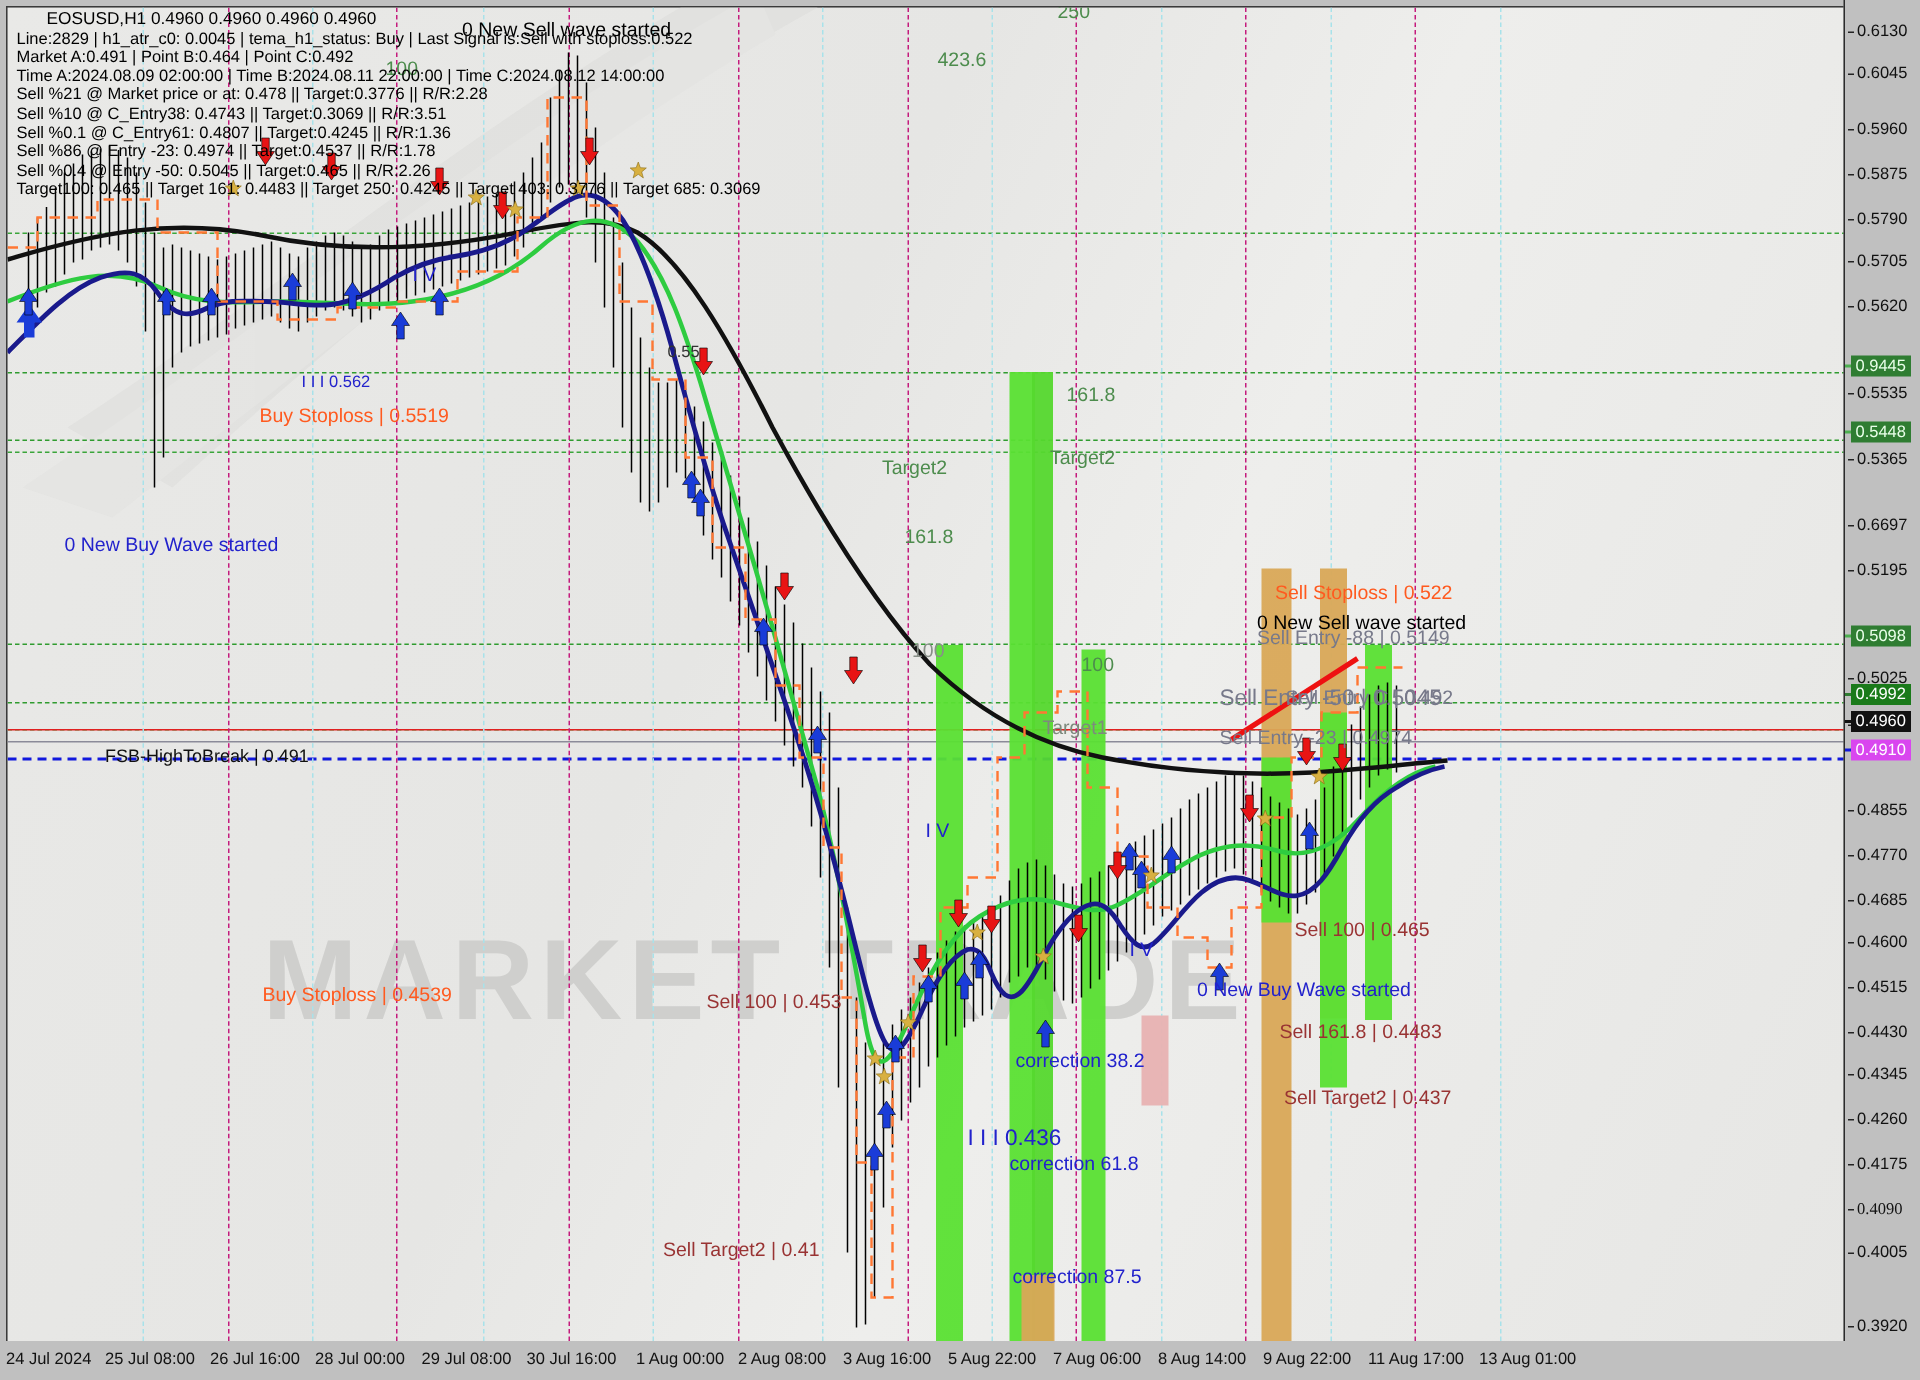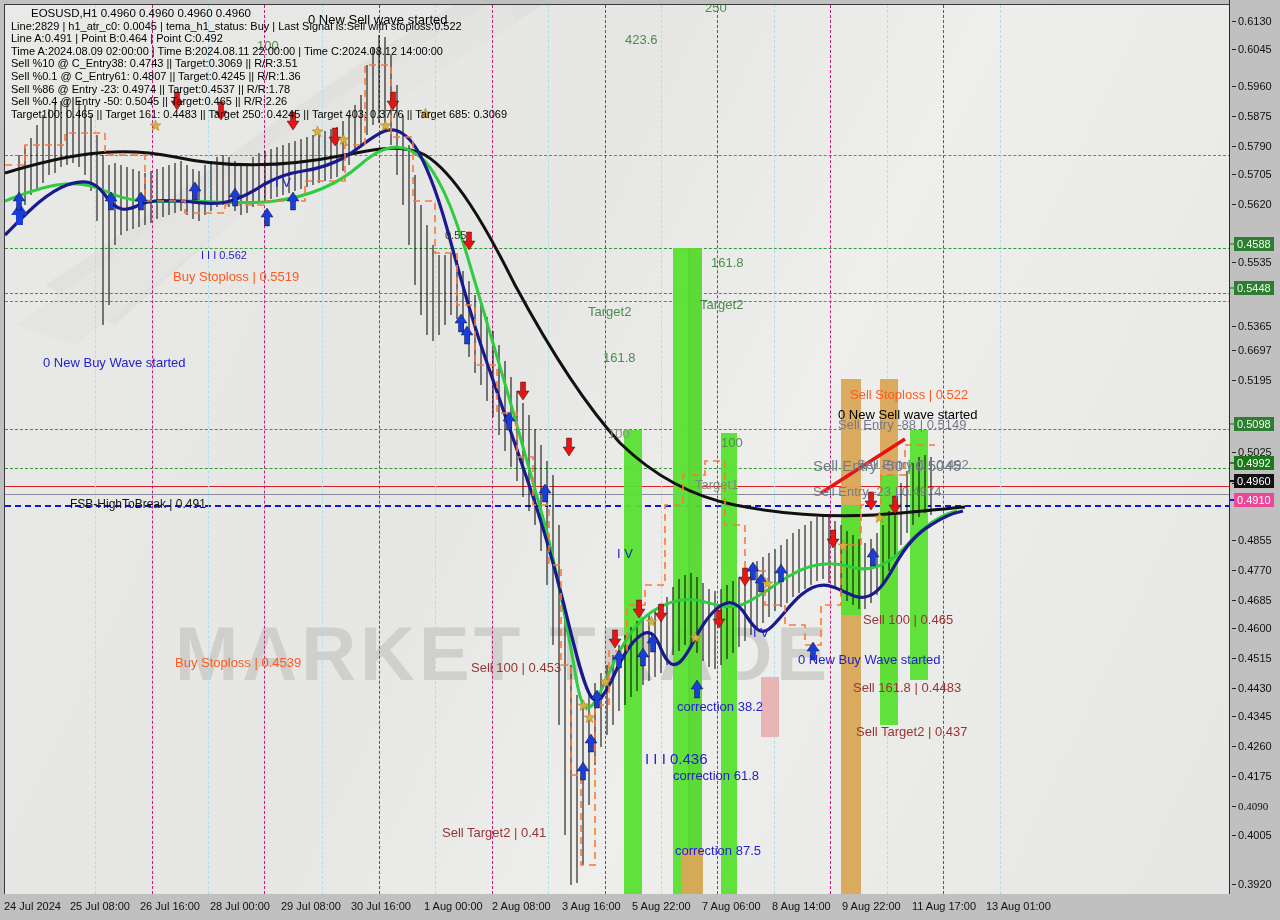--- a/index.html
+++ b/index.html
@@ -391,22 +391,23 @@
           <div class="lab" style="left: 668px; top: 763px; color: rgb(34, 34, 204); font-size: 13px;">correction 61.8</div>
           <div class="lab" style="left: 437px; top: 820px; color: rgb(153, 51, 51); font-size: 13px;">Sell Target2 | 0.41</div>
           <div class="lab" style="left: 670px; top: 838px; color: rgb(34, 34, 204); font-size: 13px;">correction 87.5</div>
           <div class="lab" style="left: 436px; top: 888px; color: rgb(153, 51, 51); font-size: 13px;">Sell 161.8 | 0.3931</div>
         </div>
 
       <div id="info">
         <div class="sym">EOSUSD,H1   0.4960 0.4960 0.4960 0.4960</div>
         <div id="info-lines">
             <div>Line:2829 | h1_atr_c0: 0.0045 | tema_h1_status: Buy | Last Signal is:Sell with stoploss:0.522</div>
-            <div>Line A:0.491 |  Point B:0.464 |  Point C:0.492</div>
+            <div>Market A:0.491 |  Point B:0.464 |  Point C:0.492</div>
             <div>Time A:2024.08.09 02:00:00 |  Time B:2024.08.11 22:00:00 |  Time C:2024.08.12 14:00:00</div>
+            <div>Sell %21 @ Market price or at: 0.478 || Target:0.3776 || R/R:2.28</div>
             <div>Sell %10 @ C_Entry38: 0.4743 || Target:0.3069 || R/R:3.51</div>
             <div>Sell %0.1 @ C_Entry61: 0.4807 || Target:0.4245 || R/R:1.36</div>
             <div>Sell %86 @ Entry -23: 0.4974 || Target:0.4537 || R/R:1.78</div>
             <div>Sell %0.4 @ Entry -50: 0.5045 || Target:0.465 || R/R:2.26</div>
             <div>Target100: 0.465 || Target 161: 0.4483 || Target 250: 0.4245 || Target 403: 0.3776 || Target 685: 0.3069</div>
           </div>
       </div>
 
     </div>
   </div>
@@ -437,21 +438,21 @@
         <span>0.5705</span>
       </div>
       <div class="pa-tick" style="top: 198px;">
         <i></i>
         <span>0.5620</span>
       </div>
       <div class="pa-tick" style="top: 256px;">
         <i></i>
         <span>0.5535</span>
       </div>
-      <div class="pa-tick" style="top: 320px;">
+      <div class="pa-tick" style="top: 300px;">
         <i></i>
         <span>0.5365</span>
       </div>
       <div class="pa-tick" style="top: 344px;">
         <i></i>
         <span>0.6697</span>
       </div>
       <div class="pa-tick" style="top: 374px;">
         <i></i>
         <span>0.5195</span>
@@ -505,31 +506,31 @@
         <span>0.4090</span>
       </div>
       <div class="pa-tick" style="top: 829px;">
         <i></i>
         <span>0.4005</span>
       </div>
       <div class="pa-tick" style="top: 878px;">
         <i></i>
         <span>0.3920</span>
       </div>
-      <div class="pa-lbl" style="top: 237px; background: rgb(47, 125, 50); color: rgb(233, 255, 233);">0.4588</div>
+      <div class="pa-lbl" style="top: 237px; background: rgb(47, 125, 50); color: rgb(233, 255, 233);">0.9445</div>
       <div class="pa-dash" style="top: 243px; background: rgb(76, 175, 80);"></div>
       <div class="pa-lbl" style="top: 281px; background: rgb(47, 125, 50); color: rgb(233, 255, 233);">0.5448</div>
       <div class="pa-dash" style="top: 287px; background: rgb(76, 175, 80);"></div>
       <div class="pa-lbl" style="top: 417px; background: rgb(47, 125, 50); color: rgb(233, 255, 233);">0.5098</div>
       <div class="pa-dash" style="top: 423px; background: rgb(76, 175, 80);"></div>
       <div class="pa-lbl" style="top: 456px; background: rgb(26, 122, 26); color: rgb(255, 255, 255);">0.4992</div>
       <div class="pa-dash" style="top: 462px; background: rgb(47, 125, 50);"></div>
       <div class="pa-lbl" style="top: 474px; background: rgb(17, 17, 17); color: rgb(255, 255, 255);">0.4960</div>
       <div class="pa-dash" style="top: 480px; background: rgb(17, 17, 17);"></div>
-      <div class="pa-lbl" style="top: 493px; background: #ec4899; color: rgb(255, 255, 255);">0.4910</div>
+      <div class="pa-lbl" style="top: 493px; background: #d946ef; color: rgb(255, 255, 255);">0.4910</div>
       <div class="pa-dash" style="top: 499px; background: rgb(17, 24, 221);"></div>
     </div>
 
   <div id="time-axis">
       <div class="ta-lbl" style="left: 4px;">24 Jul 2024</div>
       <div class="ta-lbl" style="left: 70px;">25 Jul 08:00</div>
       <div class="ta-lbl" style="left: 140px;">26 Jul 16:00</div>
       <div class="ta-lbl" style="left: 210px;">28 Jul 00:00</div>
       <div class="ta-lbl" style="left: 281px;">29 Jul 08:00</div>
       <div class="ta-lbl" style="left: 351px;">30 Jul 16:00</div>

